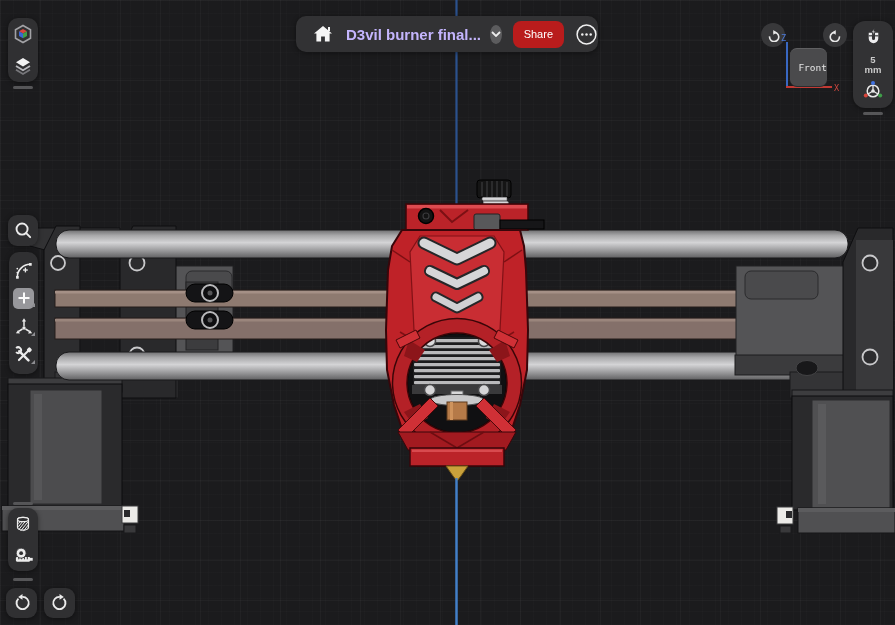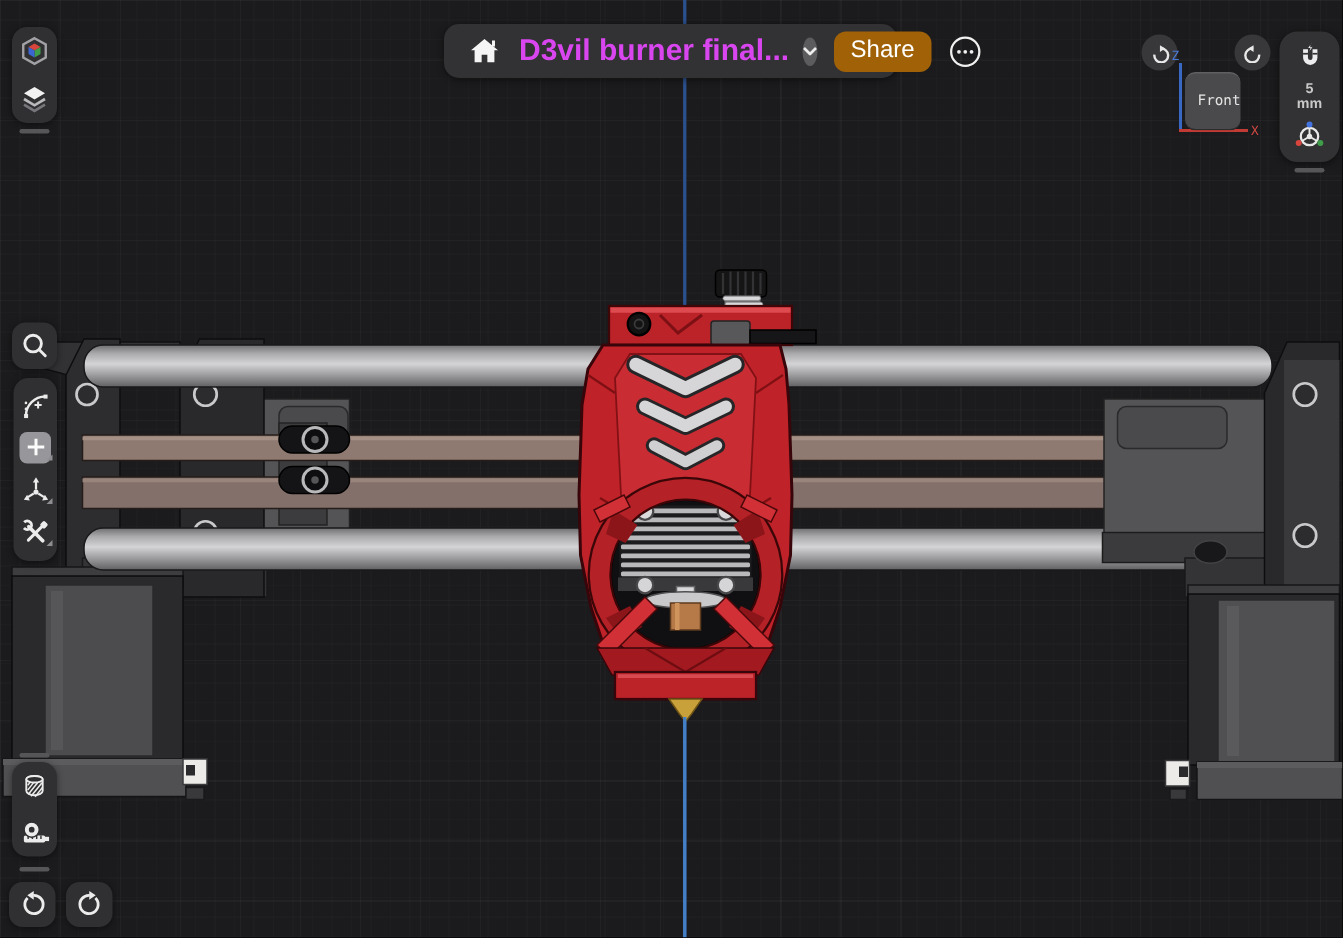--- a/index.html
+++ b/index.html
@@ -11,25 +11,25 @@
       repeating-linear-gradient(to right, rgba(255,255,255,0.013) 0 1px, transparent 1px 13px),
       repeating-linear-gradient(to bottom, rgba(255,255,255,0.013) 0 1px, transparent 1px 13px);
     font-family:"Liberation Sans", sans-serif;}
   .abs{position:absolute;}
   .panel{background:#303032;border-radius:10px;box-shadow:0 1px 5px rgba(0,0,0,.45);}
   .iconbtn{display:flex;align-items:center;justify-content:center;cursor:pointer;}
   .handle{position:absolute;width:20px;height:2.5px;border-radius:2px;background:#565658;}
   
   #topbar{left:296px;top:16px;width:302px;height:36px;background:#323234;border-radius:10px;
     display:flex;align-items:center;box-shadow:0 1px 5px rgba(0,0,0,.45);}
-  #doc-title{color:#d946ef;font-size:20px;font-weight:700;white-space:nowrap;margin-left:12px;}
+  #doc-title{color:#c4b5fd;font-size:15px;font-weight:700;white-space:nowrap;margin-left:12px;}
   #chev-circle{width:19px;height:19px;border-radius:50%;background:#5c5c5e;margin-left:9px;
     display:flex;align-items:center;justify-content:center;}
-  #share-btn{margin-left:11px;height:27px;padding:0 11px;border-radius:8px;background:#a16207;
-    color:#fff;font-size:16px;font-weight:400;display:flex;align-items:center;border:none;}
+  #share-btn{margin-left:11px;height:27px;padding:0 11px;border-radius:8px;background:#b91c1c;
+    color:#fff;font-size:11px;font-weight:400;display:flex;align-items:center;border:none;}
   
   .toolslot{position:relative;width:100%;display:flex;align-items:center;justify-content:center;}
   .corner{position:absolute;right:3px;bottom:2px;width:0;height:0;
     border-left:4px solid transparent;border-bottom:4px solid #8e8e92;}
   #plus-btn-bg{width:21px;height:21px;border-radius:5px;background:#97979b;
     display:flex;align-items:center;justify-content:center;}
   
   #viewcube{left:790px;top:48px;width:37px;height:37px;background:#4a4a4c;border-radius:7px;
     border-top:1px solid #606062;border-bottom:1px solid #2c2c2e;
     display:flex;align-items:center;justify-content:flex-end;}

